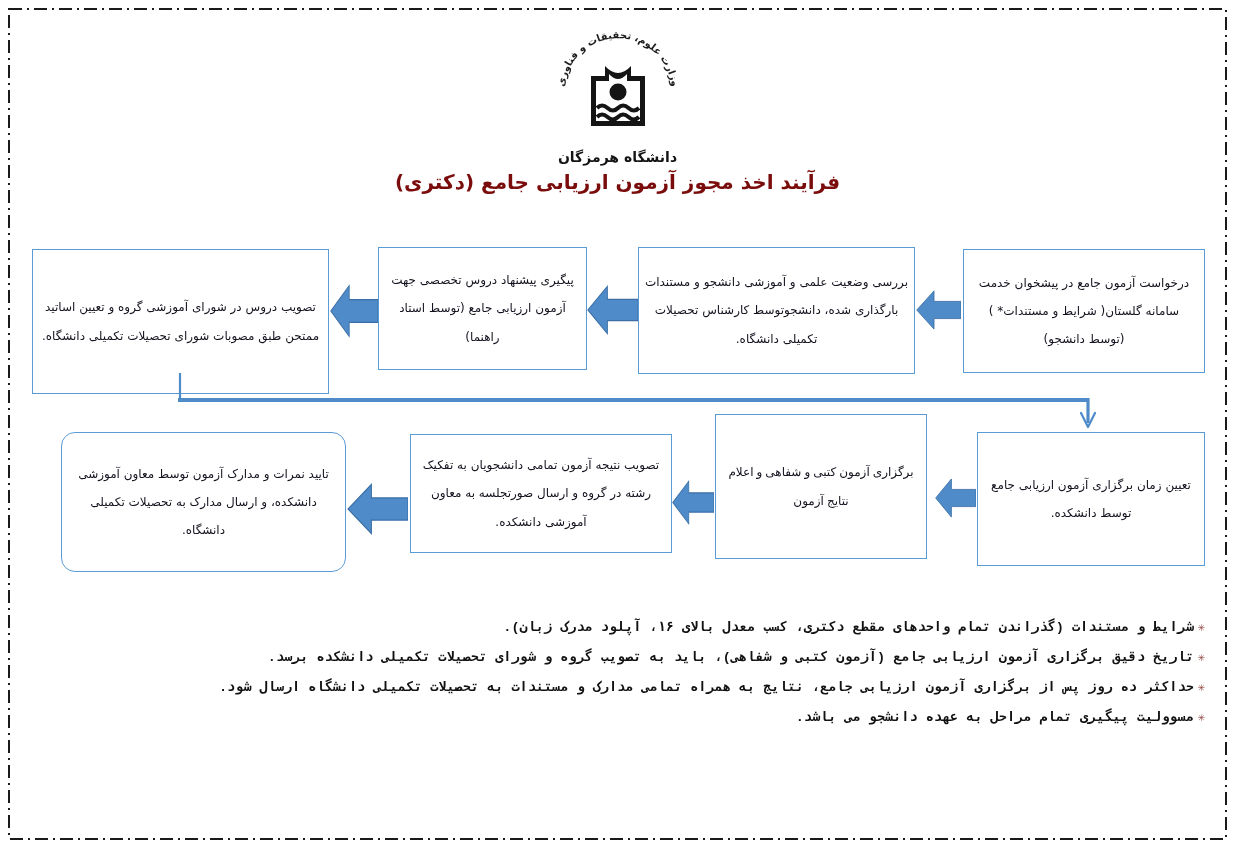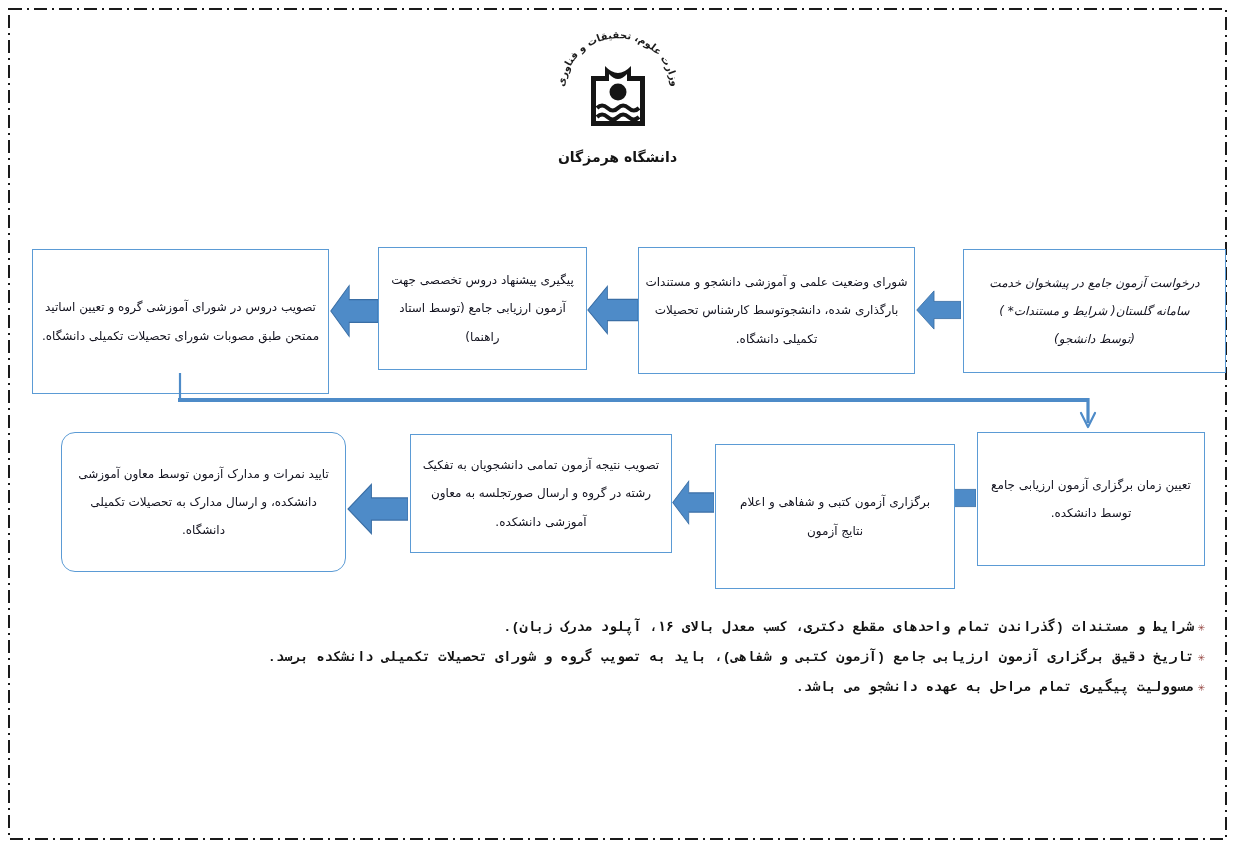--- a/index.html
+++ b/index.html
@@ -71,32 +71,33 @@
         <path d="M58,100 L58,50 L72,50 L72,40 Q85,54 98,40 L98,50 L112,50 L112,100 Z" fill="#151515"></path>
         <path d="M63,95 L63,55 L76,55 L76,48 Q85,58 94,48 L94,55 L107,55 L107,95 Z" fill="#ffffff"></path>
         <circle cx="85" cy="66" r="8.5" fill="#151515"></circle>
         <path d="M64,82 q5,-5 10.5,0 t10.5,0 t10.5,0 t10.5,0" stroke="#151515" stroke-width="4" fill="none"></path>
         <path d="M64,91 q5,-5 10.5,0 t10.5,0 t10.5,0 t10.5,0" stroke="#151515" stroke-width="4" fill="none"></path>
       </g>
     </svg>
   </div>
   <div class="uni-name">دانشگاه هرمزگان</div>
 
+  <div class="doc-title">فرآیند اخذ مجوز آزمون ارزیابی جامع (دکتری)</div>
 
-  <div class="flow-box" style="left:963px; top:249px; width:263px; height:124px;font-style:italic;">
+  <div class="flow-box" style="left:963px; top:249px; width:242px; height:124px;">
     <span>درخواست آزمون جامع در پیشخوان خدمت
 سامانه گلستان( شرایط و مستندات* )
 (توسط دانشجو)</span>
   </div>
   <svg class="arrow" style="left:916px; top:289px;" width="45" height="42" viewBox="0 0 60 44" preserveAspectRatio="none">
     <path d="M60,13 L24,13 L24,2 L1,22 L24,42 L24,31 L60,31 Z" fill="#4e8bc8" stroke="#3a6ea5" stroke-width="1"></path>
   </svg>
 
   <div class="flow-box" style="left:638px; top:247px; width:277px; height:127px;">
-    <span>شورای وضعیت علمی و آموزشی دانشجو و مستندات
+    <span>بررسی وضعیت علمی و آموزشی دانشجو و مستندات
 بارگذاری شده، دانشجوتوسط کارشناس تحصیلات
 تکمیلی دانشگاه.</span>
   </div>
   <svg class="arrow" style="left:587px; top:284px;" width="51" height="52" viewBox="0 0 60 44" preserveAspectRatio="none">
     <path d="M60,13 L24,13 L24,2 L1,22 L24,42 L24,31 L60,31 Z" fill="#4e8bc8" stroke="#3a6ea5" stroke-width="1"></path>
   </svg>
 
   <div class="flow-box" style="left:378px; top:247px; width:209px; height:123px;">
     <span>پیگیری پیشنهاد دروس تخصصی جهت
 آزمون ارزیابی جامع (توسط استاد راهنما)</span>
@@ -118,21 +119,21 @@
   </svg>
 
   <div class="flow-box" style="left:977px; top:432px; width:228px; height:134px;">
     <span>تعیین زمان برگزاری آزمون ارزیابی جامع
 توسط دانشکده.</span>
   </div>
   <svg class="arrow" style="left:935px; top:477px;" width="41" height="42" viewBox="0 0 60 44" preserveAspectRatio="none">
     <path d="M60,13 L24,13 L24,2 L1,22 L24,42 L24,31 L60,31 Z" fill="#4e8bc8" stroke="#3a6ea5" stroke-width="1"></path>
   </svg>
 
-  <div class="flow-box" style="left:715px; top:444px; width:240px; height:145px;">
+  <div class="flow-box" style="left:715px; top:414px; width:212px; height:145px;font-family:Liberation Serif, serif;">
     <span>برگزاری آزمون کتبی و شفاهی و اعلام
 نتایج آزمون</span>
   </div>
   <svg class="arrow" style="left:672px; top:479px;" width="42" height="47" viewBox="0 0 60 44" preserveAspectRatio="none">
     <path d="M60,13 L24,13 L24,2 L1,22 L24,42 L24,31 L60,31 Z" fill="#4e8bc8" stroke="#3a6ea5" stroke-width="1"></path>
   </svg>
 
   <div class="flow-box" style="left:410px; top:434px; width:262px; height:119px;">
     <span>تصویب نتیجه آزمون تمامی دانشجویان به تفکیک
 رشته در گروه و ارسال صورتجلسه به معاون
@@ -148,17 +149,20 @@
   </div>
 
   <div class="notes">
     <div class="note">
       <span class="marker">✳</span><span>شرایط و مستندات (گذراندن تمام واحدهای مقطع دکتری، کسب معدل بالای ۱۶، آپلود مدرک زبان).</span>
     </div>
     <div class="note">
       <span class="marker">✳</span><span>تاریخ دقیق برگزاری آزمون ارزیابی جامع (آزمون کتبی و شفاهی)، باید به تصویب گروه و شورای تحصیلات تکمیلی دانشکده برسد.</span>
     </div>
     <div class="note">
+      <span class="marker">✳</span><span>حداکثر ده روز پس از برگزاری آزمون ارزیابی جامع، نتایج به همراه تمامی مدارک و مستندات به تحصیلات تکمیلی دانشگاه ارسال شود.</span>
+    </div>
+    <div class="note">
       <span class="marker">✳</span><span>مسوولیت پیگیری تمام مراحل به عهده دانشجو می باشد.</span>
     </div>
   </div>
 
 </div>
 
 </body></html>

